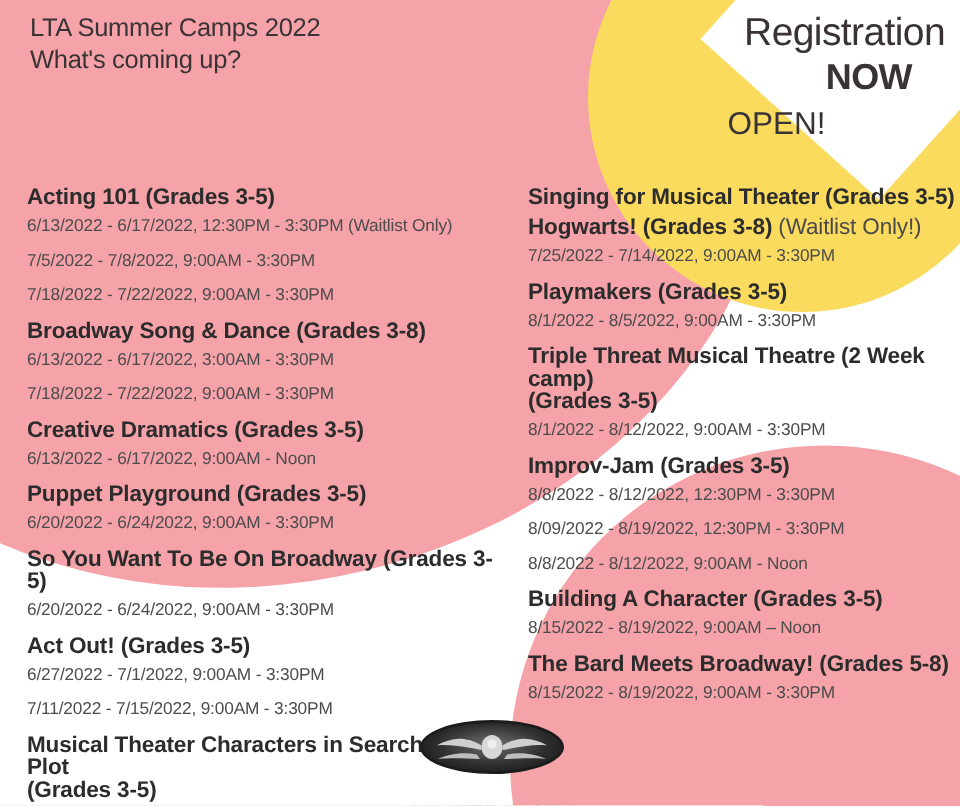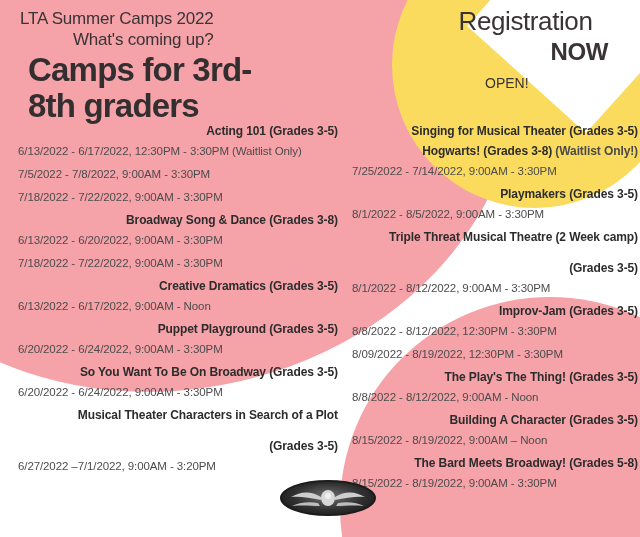--- a/index.html
+++ b/index.html
@@ -85,21 +85,20 @@
   }
   .kicker {
     position: absolute;
     left: 20px;
     top: 8px;
     color: #3a3335;
     font-size: 17px;
     line-height: 21px;
     font-weight: 400;
     letter-spacing: -0.2px;
-    text-align: right;
   }
   .kicker div { white-space: nowrap; }
 
   .headline {
     position: absolute;
     left: 28px;
     top: 52px;
     color: #332e30;
     font-size: 33px;
     line-height: 36px;
@@ -114,62 +113,61 @@
     top: 6px;
     width: 215px;
     color: #3a3335;
     text-align: center;
   }
   .reg-line1 {
     font-size: 26px;
     line-height: 30px;
     font-weight: 400;
     letter-spacing: -0.4px;
-    text-align: center;
+    text-align: right;
     padding-left: 6px;
   }
   .reg-line2 {
     font-size: 24px;
     line-height: 32px;
     font-weight: 700;
     letter-spacing: -0.4px;
     text-align: right;
     padding-right: 22px;
   }
   .reg-line3 {
-    font-size: 14px;
+    font-size: 21px;
     line-height: 30px;
     font-weight: 400;
     text-align: left;
     padding-left: 70px;
   }
 
   
   .col {
     position: absolute;
     top: 124px;
   }
   .col-left  { left: 18px;  width: 320px; }
   .col-right { left: 352px; width: 286px; }
 
   .camp { margin: 0 0 0 0; }
   .camp-title {
     color: #2c2c2c;
-    font-size: 12px;
+    font-size: 15px;
     font-weight: 700;
     line-height: 15px;
     margin: 0 0 5px 0;
     letter-spacing: -0.1px;
-    text-align: right;
   }
   .camp-title .note {
-    font-weight: 700;
+    font-weight: 400;
     color: #4a4a4a;
   }
-  .camp-title .t2 { display: block; margin-top: 16px; }
+  .camp-title .t2 { display: block; }
   .session {
     color: #4c4c4c;
     font-size: 11.5px;
     font-weight: 400;
     line-height: 15px;
     margin: 0 0 8px 0;
     letter-spacing: -0.1px;
   }
   .camp:last-child .session:last-child { margin-bottom: 0; }
 
@@ -246,54 +244,55 @@
     <div class="shape-pink-bottomright"></div>
   </div>
 
   <div class="content">
 
     <div class="kicker">
       <div>LTA Summer Camps 2022</div>
       <div>What's coming up?</div>
     </div>
 
-    <div class="headline">
-      <div>Camps for 3rd-</div>
-      <div>8th graders</div>
-    </div>
 
     <div class="reg-block">
       <div class="reg-line1">Registration</div>
       <div class="reg-line2">NOW</div>
       <div class="reg-line3">OPEN!</div>
     </div>
 
     <div class="col col-left">
         <div class="camp">
           <div class="camp-title">Acting 101 (Grades 3-5)</div>
           <div class="session">6/13/2022 - 6/17/2022, 12:30PM - 3:30PM (Waitlist Only)</div>
           <div class="session">7/5/2022 - 7/8/2022, 9:00AM - 3:30PM</div>
           <div class="session">7/18/2022 - 7/22/2022, 9:00AM - 3:30PM</div>
         </div>
         <div class="camp">
           <div class="camp-title">Broadway Song &amp; Dance (Grades 3-8)</div>
-          <div class="session">6/13/2022 - 6/20/2022, 9:00AM - 3:30PM</div>
+          <div class="session">6/13/2022 - 6/17/2022, 3:00AM - 3:30PM</div>
           <div class="session">7/18/2022 - 7/22/2022, 9:00AM - 3:30PM</div>
         </div>
         <div class="camp">
           <div class="camp-title">Creative Dramatics (Grades 3-5)</div>
           <div class="session">6/13/2022 - 6/17/2022, 9:00AM - Noon</div>
         </div>
         <div class="camp">
           <div class="camp-title">Puppet Playground (Grades 3-5)</div>
           <div class="session">6/20/2022 - 6/24/2022, 9:00AM - 3:30PM</div>
         </div>
         <div class="camp">
           <div class="camp-title">So You Want To Be On Broadway (Grades 3-5)</div>
           <div class="session">6/20/2022 - 6/24/2022, 9:00AM - 3:30PM</div>
+        </div>
+        <div class="camp">
+          <div class="camp-title">Act Out! (Grades 3-5)</div>
+          <div class="session">6/27/2022 - 7/1/2022, 9:00AM - 3:30PM</div>
+          <div class="session">7/11/2022 - 7/15/2022, 9:00AM - 3:30PM</div>
         </div>
         <div class="camp">
           <div class="camp-title">Musical Theater Characters in Search of a Plot<span class="t2">(Grades 3-5)</span></div>
           <div class="session">6/27/2022 –7/1/2022, 9:00AM - 3:20PM</div>
         </div>
       </div>
 
     <div class="col col-right">
         <div class="camp">
           <div class="camp-title">Singing for Musical Theater (Grades 3-5)</div>
@@ -309,21 +308,20 @@
         <div class="camp">
           <div class="camp-title">Triple Threat Musical Theatre (2 Week camp)<span class="t2">(Grades 3-5)</span></div>
           <div class="session">8/1/2022 - 8/12/2022, 9:00AM - 3:30PM</div>
         </div>
         <div class="camp">
           <div class="camp-title">Improv-Jam (Grades 3-5)</div>
           <div class="session">8/8/2022 - 8/12/2022, 12:30PM - 3:30PM</div>
           <div class="session">8/09/2022 - 8/19/2022, 12:30PM - 3:30PM</div>
         </div>
         <div class="camp">
-          <div class="camp-title">The Play's The Thing! (Grades 3-5)</div>
           <div class="session">8/8/2022 - 8/12/2022, 9:00AM - Noon</div>
         </div>
         <div class="camp">
           <div class="camp-title">Building A Character (Grades 3-5)</div>
           <div class="session">8/15/2022 - 8/19/2022, 9:00AM – Noon</div>
         </div>
         <div class="camp">
           <div class="camp-title">The Bard Meets Broadway! (Grades 5-8)</div>
           <div class="session">8/15/2022 - 8/19/2022, 9:00AM - 3:30PM</div>
         </div>

